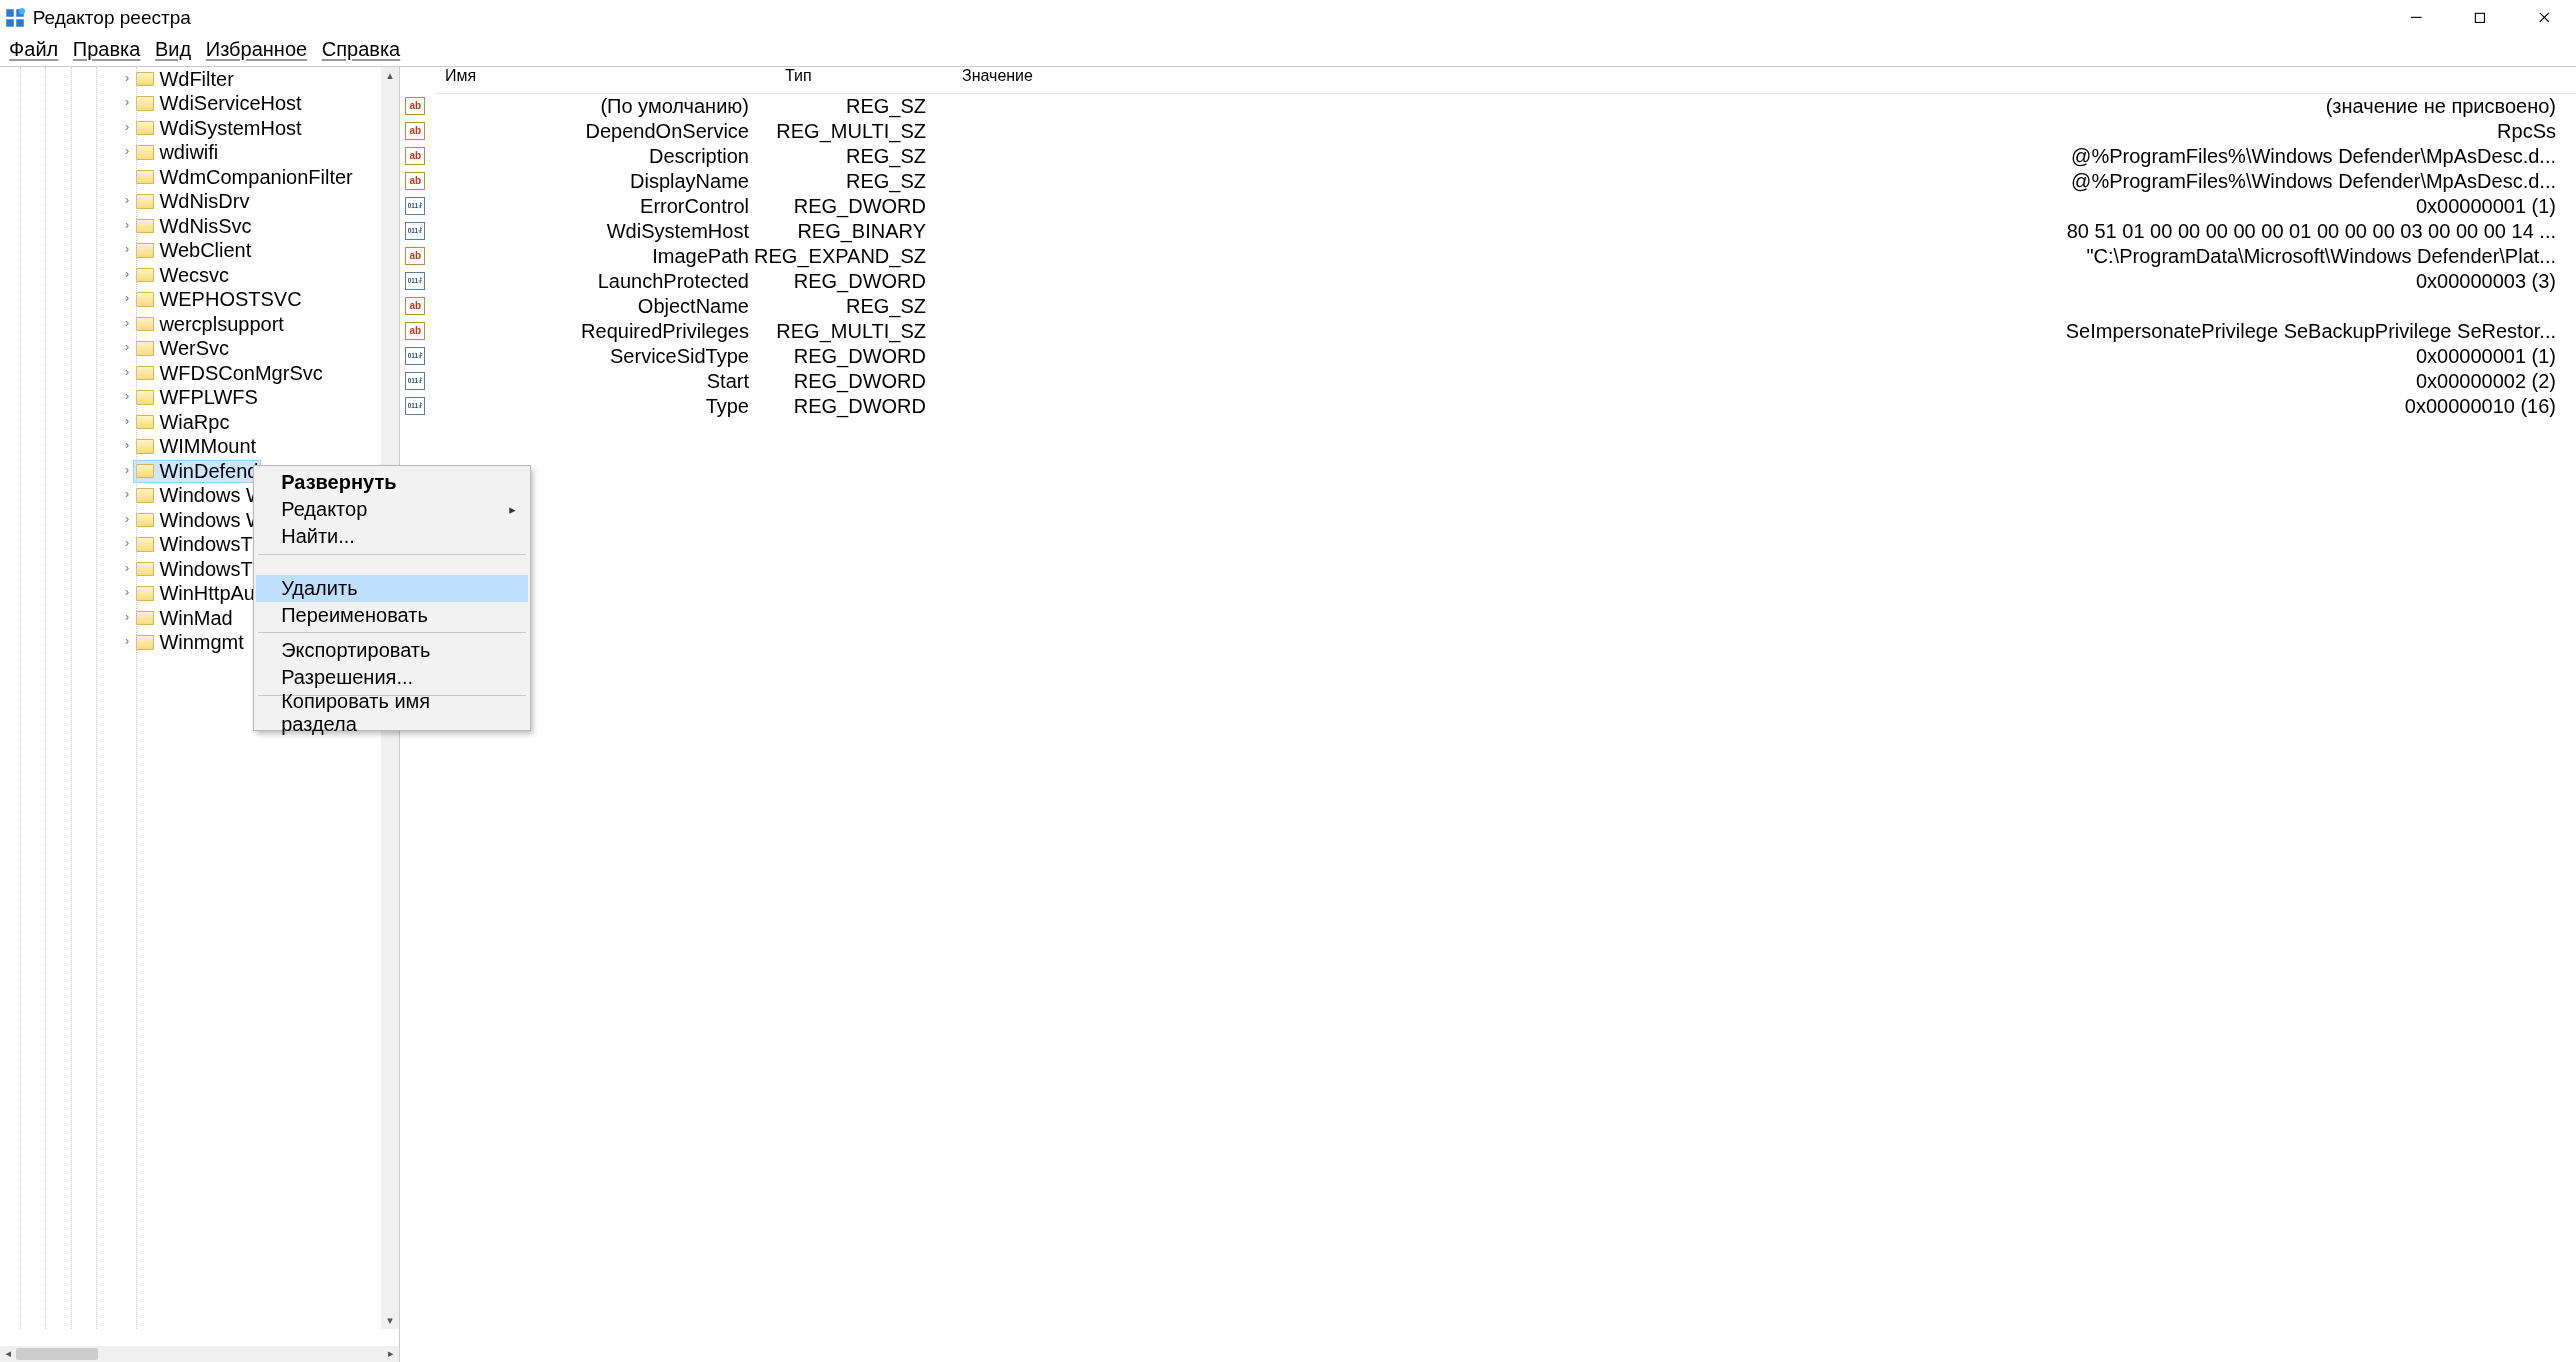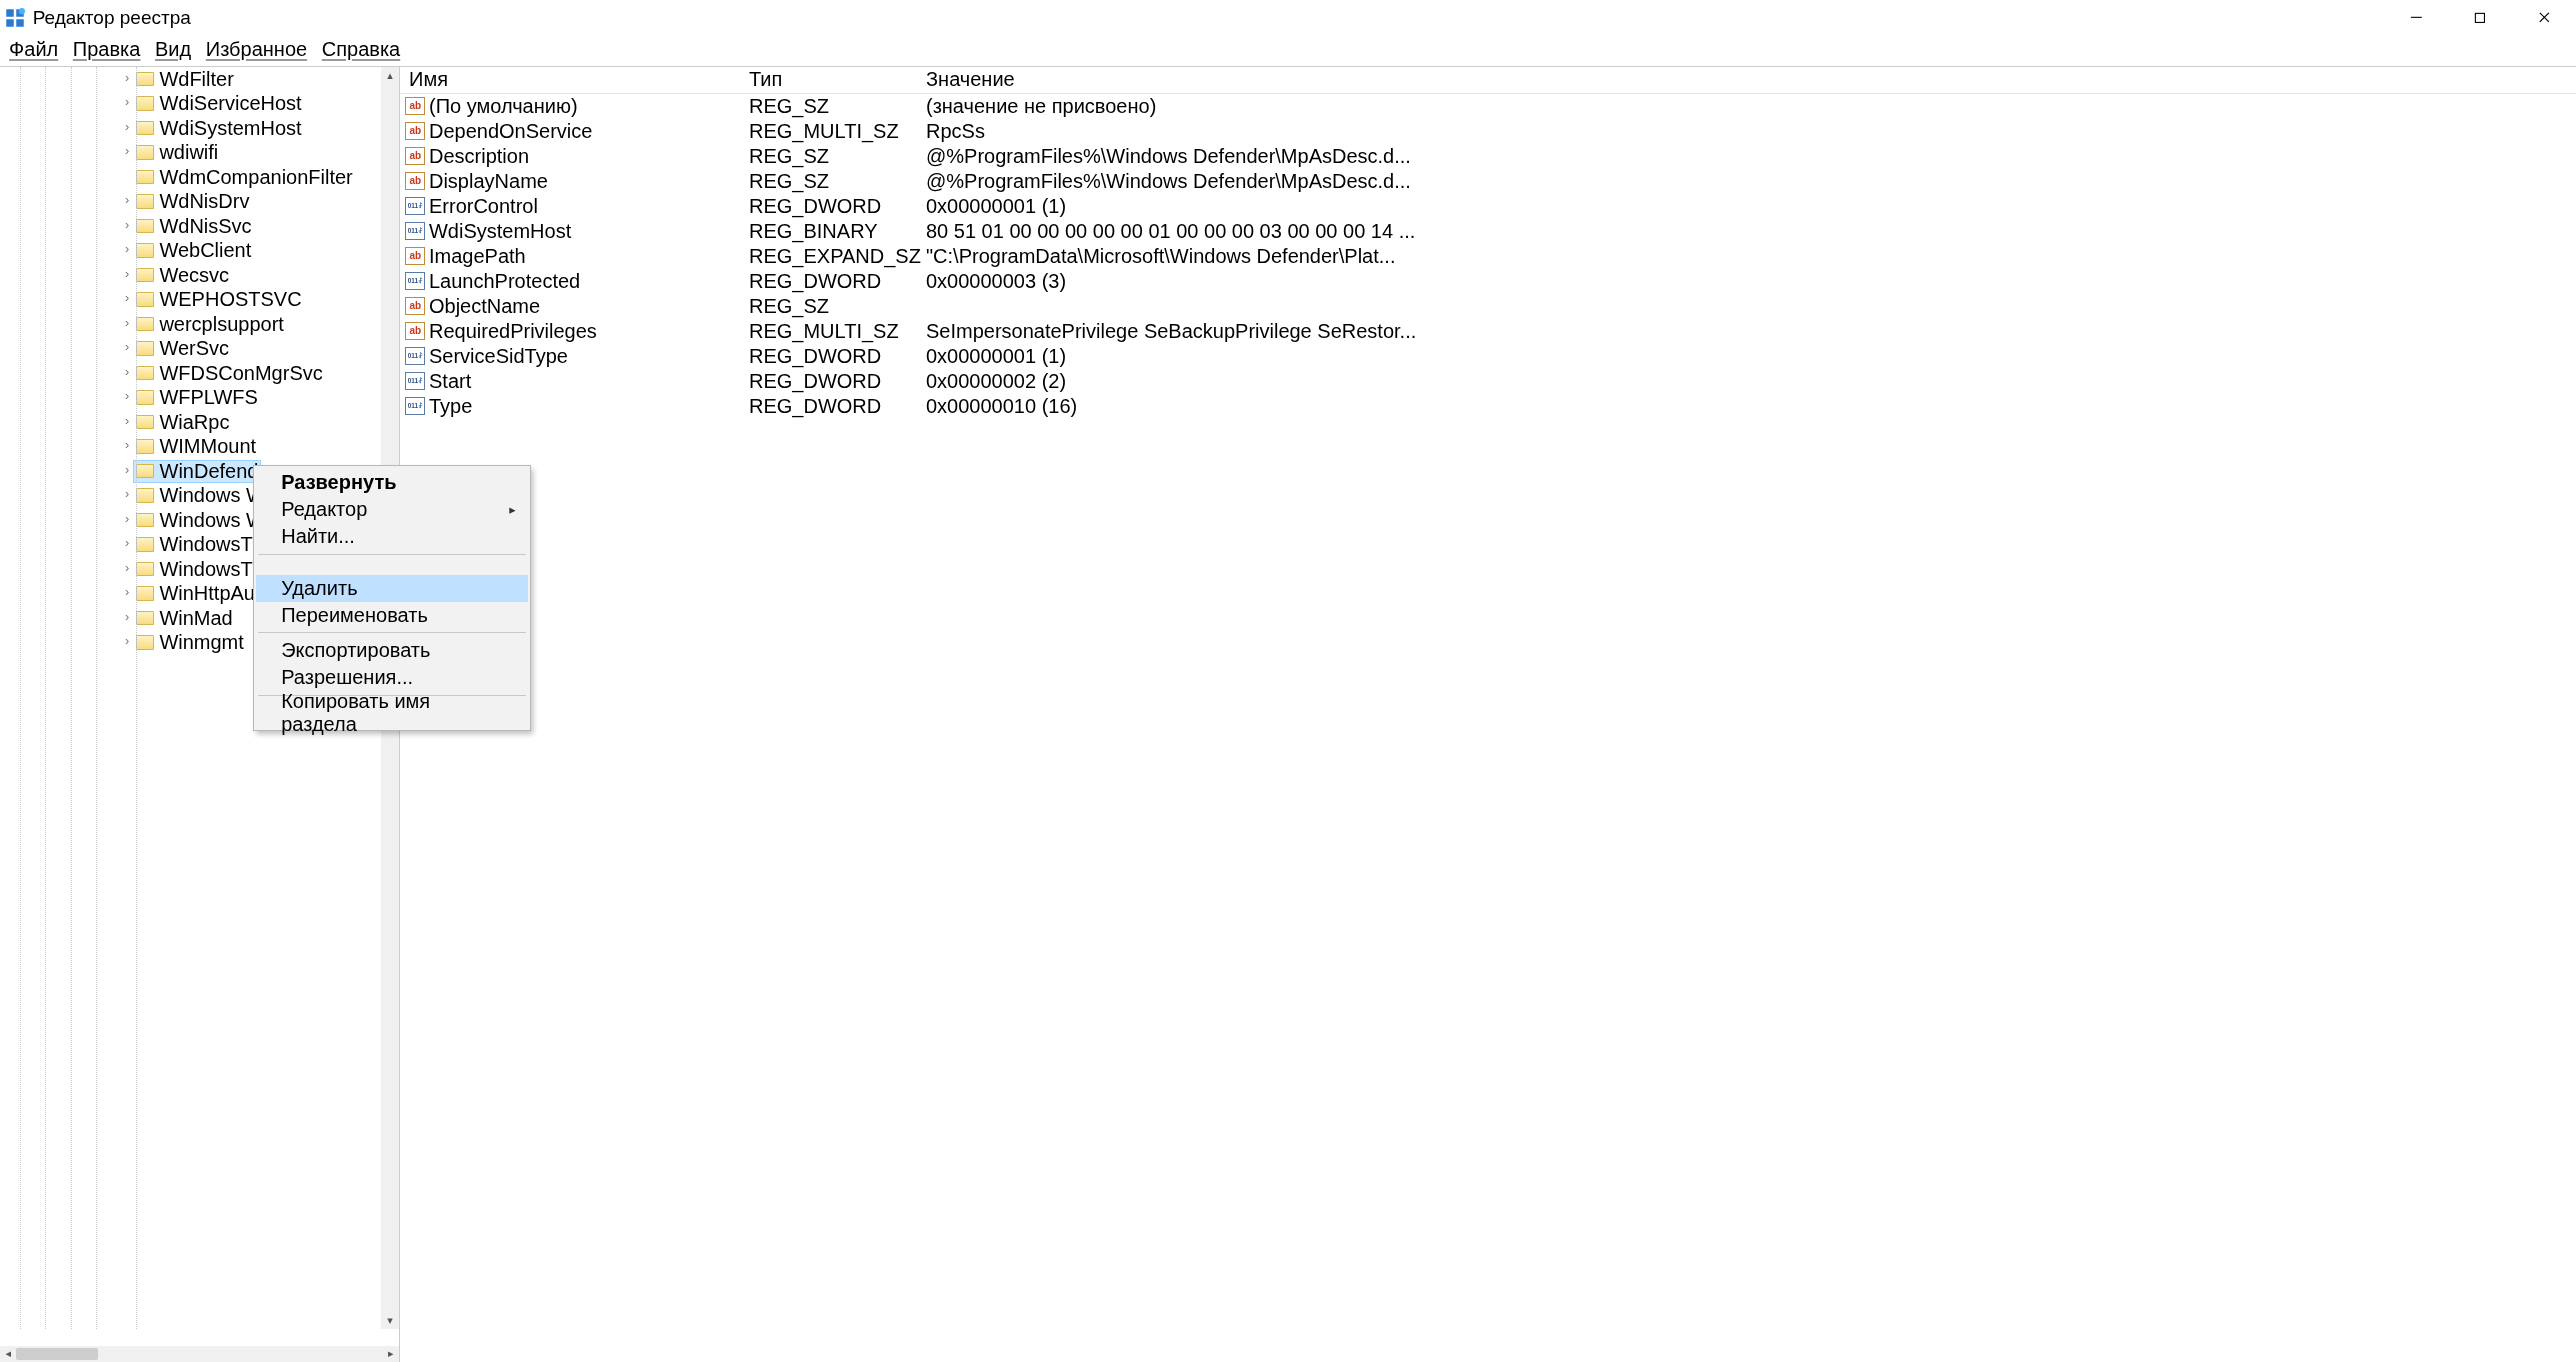--- a/index.html
+++ b/index.html
@@ -45,25 +45,25 @@
   .tree-vscroll { position: absolute; top: 0; right: 0; bottom: 16.3px; width: 18px; background: #f0f0f0; }
   .tree-vscroll .up, .tree-vscroll .down { height: 18px; display: flex; align-items: center; justify-content: center; font-size: 11px; color: #555; }
   .tree-vscroll .track { position: absolute; top: 18px; bottom: 18px; left: 0; right: 0; }
   .tree-hscroll { height: 16.3px; background: #f0f0f0; display: flex; align-items: center; position: relative; }
   .tree-hscroll .left, .tree-hscroll .right { width: 16.3px; height: 100%; display:flex;align-items:center;justify-content:center;font-size:11px;color:#555; }
   .tree-hscroll .thumb { position: absolute; left: 16.3px; width: 82px; top: 1.8px; bottom: 1.8px; background: #cdcdcd; border-radius: 1.8px; }
   .tree-hscroll .right { margin-left: auto; }
 
   
   .values-wrap { flex: 1; display: flex; flex-direction: column; }
-  .values-header { height: 27px; display: flex; align-items: center; border-bottom: 0.9px solid #e5e5e5; font-size: 20px; }
+  .values-header { height: 27px; display: flex; align-items: flex-start; border-bottom: 0.9px solid #e5e5e5; font-size: 16px; margin-left: 36px; }
   .col-name { width: 349px; padding-left: 9px; }
   .col-type { width: 177px; }
   .col-data { flex: 1; padding-right: 20px; overflow: hidden; text-overflow: ellipsis; white-space: nowrap; }
-  .values-body { flex: 1; overflow: hidden; }
+  .values-body { flex: 1; overflow: hidden; text-align: right; }
   .value-row { height: 25px; display: flex; align-items: center; font-size: 20px; line-height: 24.5px; }
   .value-row .icon { width: 20px; height: 18px; margin-left: 5.4px; margin-right: 3.6px; flex-shrink: 0; }
   .value-row .nm { width: 320px; overflow: hidden; white-space: nowrap; text-overflow: clip; }
 
   
   .ico-str { border: 0.9px solid #c08a3a; background: #fff; position: relative; }
   .ico-str::before { content: "ab"; position: absolute; inset: 0; display: flex; align-items: center; justify-content: center; font-size: 10px; font-weight: 700; color: #c43a1a; }
   .ico-bin { border: 0.9px solid #5a7aa8; background: #fff; position: relative; }
   .ico-bin::before { content: "011\A110"; white-space: pre; position: absolute; inset: 0; display: flex; align-items: center; justify-content: center; font-size: 6.4px; line-height: 6.4px; font-weight: 700; color: #2a4f86; }
 

